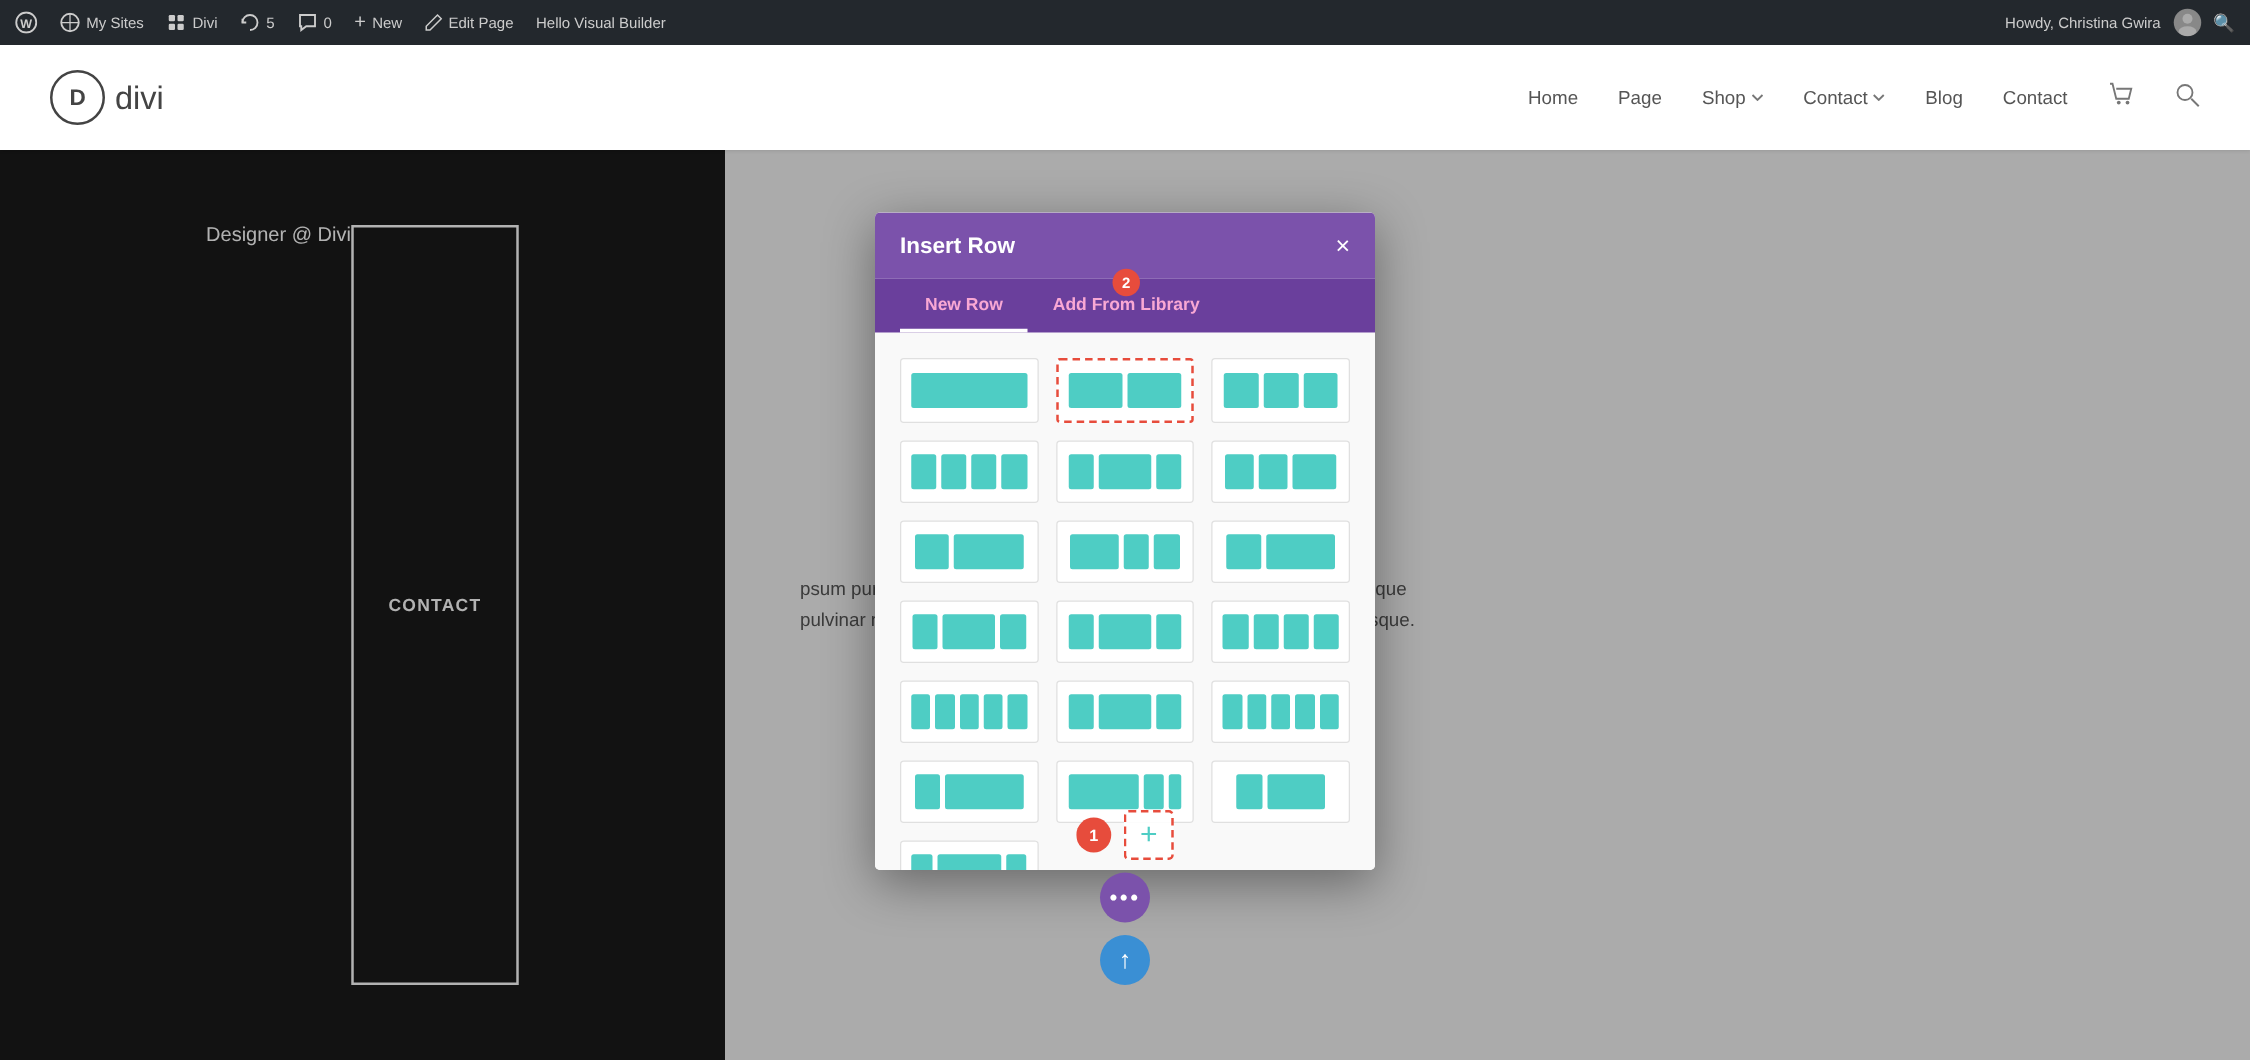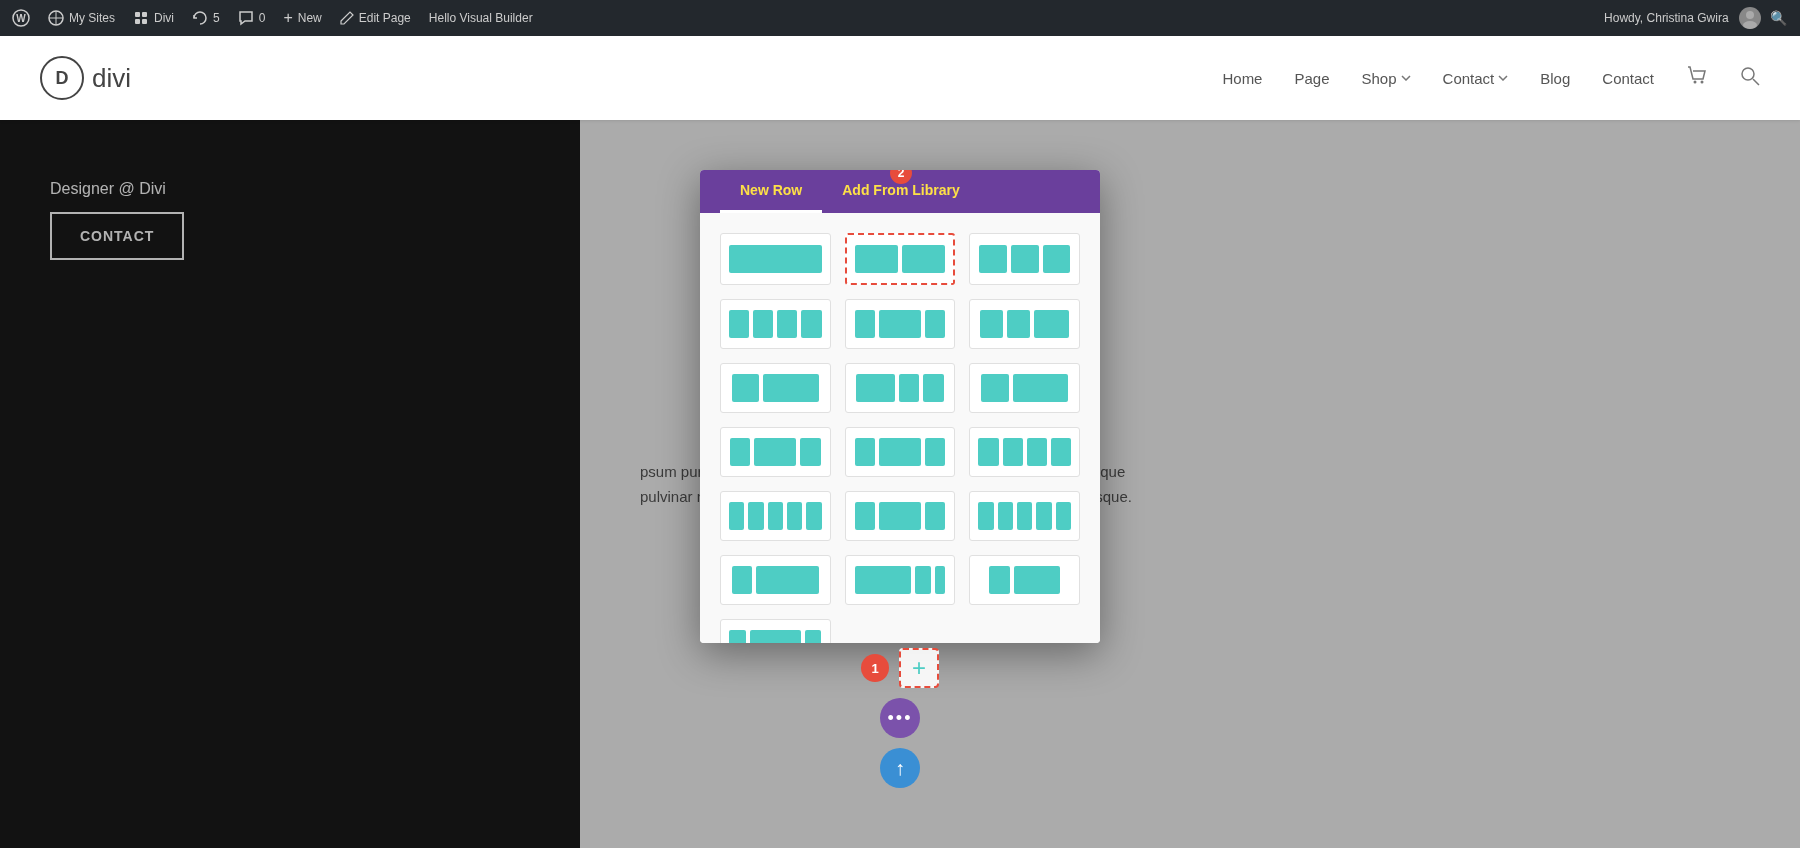--- a/index.html
+++ b/index.html
@@ -103,22 +103,21 @@
       top: 0; left: 0;
       width: 100%;
       height: 100%;
       display: flex;
     }
     .hero-left {
       width: 580px;
       background: #1a1a1a;
       height: 100%;
       display: flex;
-      flex-direction: column;
-      justify-content: flex-start;
+      justify-content: center;
       padding: 60px 50px;
     }
     .hero-subtitle {
       color: #fff;
       font-size: 16px;
       margin-bottom: 14px;
     }
     .hero-title {
       color: #fff;
       font-size: 52px;
@@ -210,21 +209,21 @@
     }
     .modal-tabs {
       background: #6a3f9c;
       display: flex;
       align-items: center;
       padding: 0 20px;
       gap: 0;
     }
     .modal-tab {
       padding: 12px 20px;
-      color: #fde047;
+      color: #f9a8d4;
       font-size: 14px;
       font-weight: 600;
       cursor: pointer;
       border-bottom: 3px solid transparent;
     }
     .modal-tab.active {
       border-bottom: 3px solid #fff;
     }
 
     .modal-body {
@@ -391,20 +390,24 @@
       </div>
     </div>
     <div class="hero-right">
       <p class="hero-body-text">psum purus egestas diam cras. Leo enim, pulvinar. Ultricies pellentesque pulvinar ntum eu, at velit pulvinar. Turpis faucibus ut hendrerit scelerisque.</p>
     </div>
   </div>
 
   <div class="modal-overlay"></div>
 
   <div class="modal">
+    <div class="modal-header">
+      <span class="modal-title">Insert Row</span>
+      <button class="modal-close">×</button>
+    </div>
     <div class="modal-tabs">
       <div class="modal-tab active">New Row</div>
       <div style="position:relative; display:inline-flex; align-items:center;">
         <div class="modal-tab">Add From Library</div>
         <div style="position:absolute; top:-8px; left:50%; transform:translateX(-50%); width:22px; height:22px; background:#e74c3c; border-radius:50%; color:#fff; font-size:12px; font-weight:700; display:flex; align-items:center; justify-content:center;">2</div>
       </div>
     </div>
 
     <div class="modal-body">
       <div class="row-grid">

